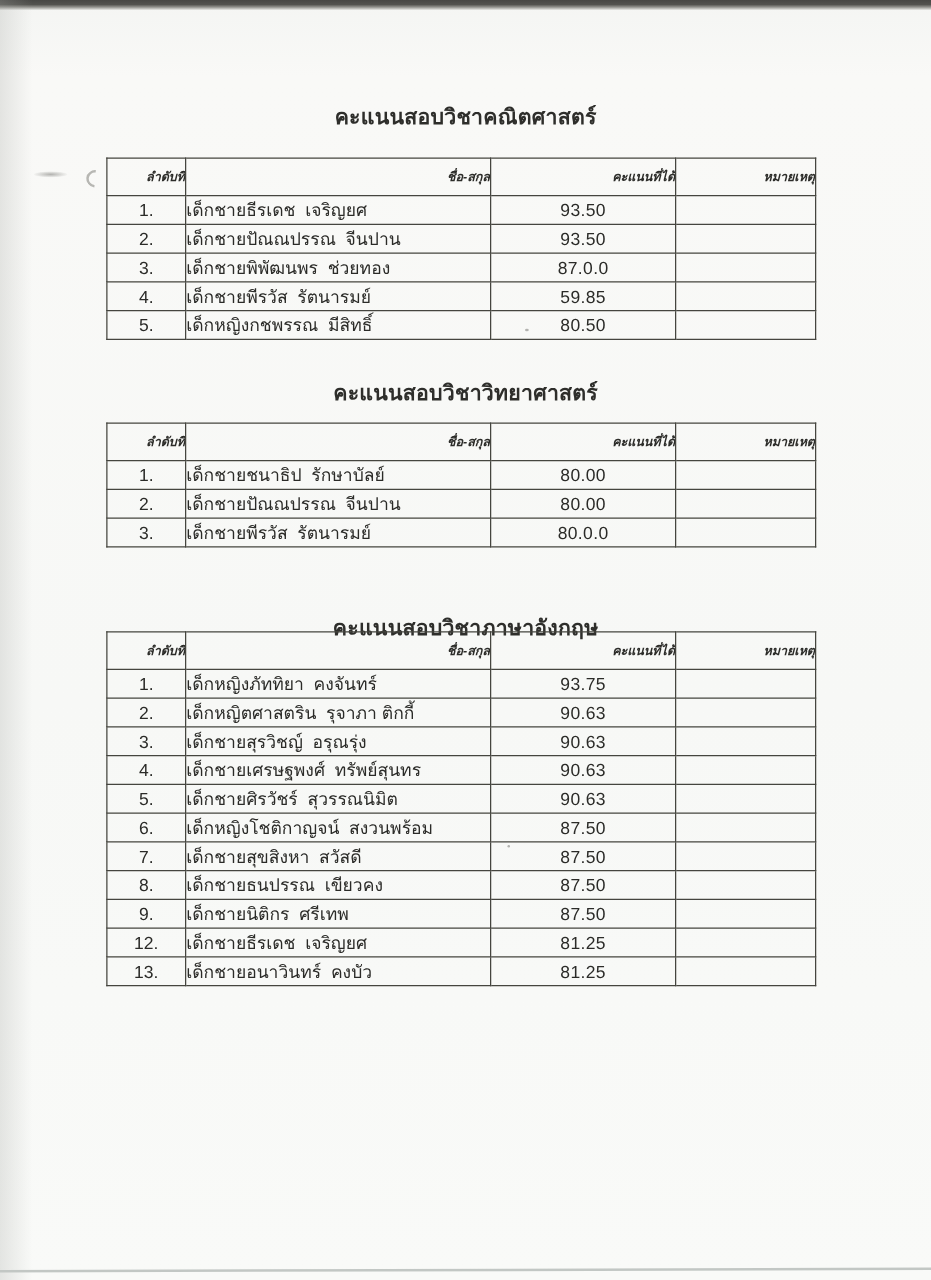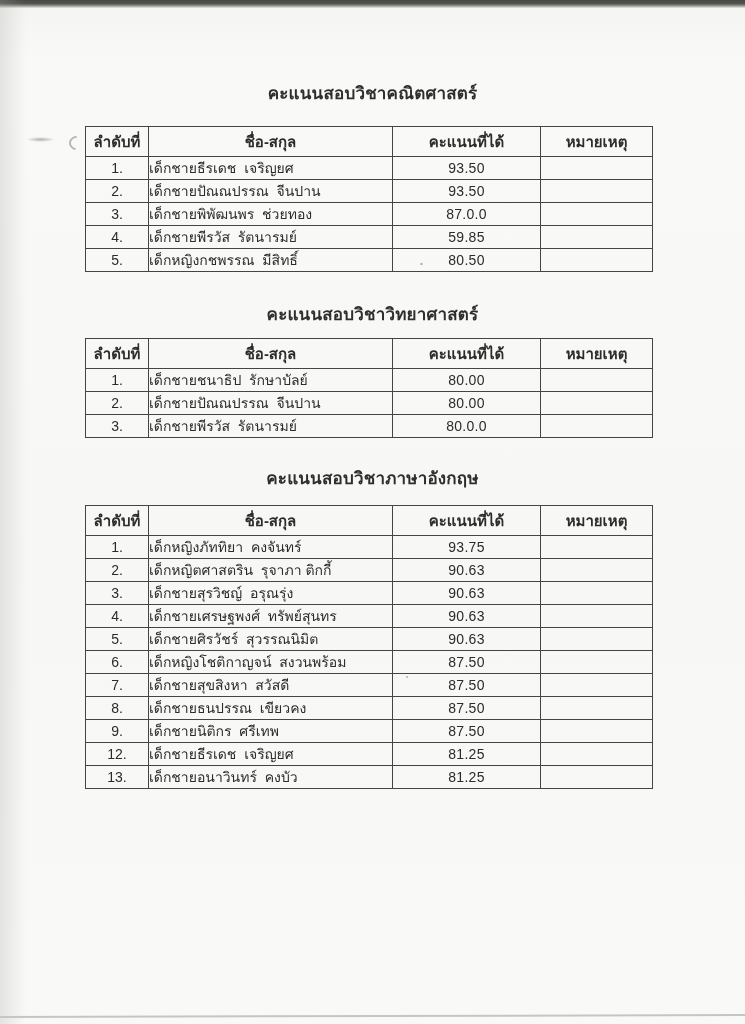--- a/index.html
+++ b/index.html
@@ -34,40 +34,41 @@
     position: absolute; left: 0; width: 745px;
     margin: 0; padding: 0;
     text-align: center;
     font-size: 17px; font-weight: bold;
     color: #2e2e2b;
     letter-spacing: 0.2px;
     font-family: Liberation Mono, monospace;
   }
   .title-1 { top: 79px; }
   .title-2 { top: 300px; }
-  .title-3 { top: 464px; }
+  .title-3 { top: 488px; }
   table.score-table {
     position: absolute; left: 85px; width: 567px;
     border-collapse: collapse;
     table-layout: fixed;
     color: #2b2b28;
   }
   .table-1 { top: 126px; }
   .table-2 { top: 338px; }
   .table-3 { top: 505px; }
   table.score-table th, table.score-table td {
     border: 1px solid #45453f;
     overflow: hidden;
   }
   table.score-table th {
     height: 29px;
-    font-size: 15px; font-weight: bold;
-    text-align: center;
+    font-size: 10px; font-weight: bold;
+    text-align: right;
     padding: 0;
     color: #2c2c29;
+    font-style: italic;
   }
   table.score-table td {
     height: 22px;
     font-size: 14px;
     padding: 0;
   }
   td.col-no    { text-align: center; }
   td.col-name  { text-align: left; padding-left: 9px; white-space: pre; }
   td.col-score { text-align: center; letter-spacing: 0.3px; }
   td.col-note  { }

